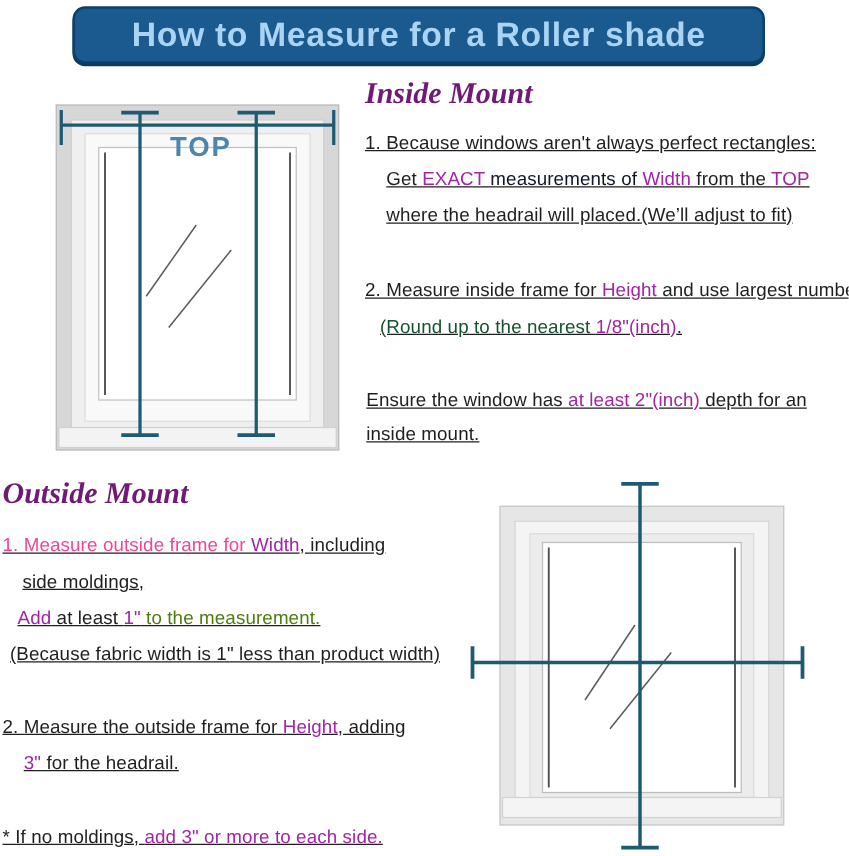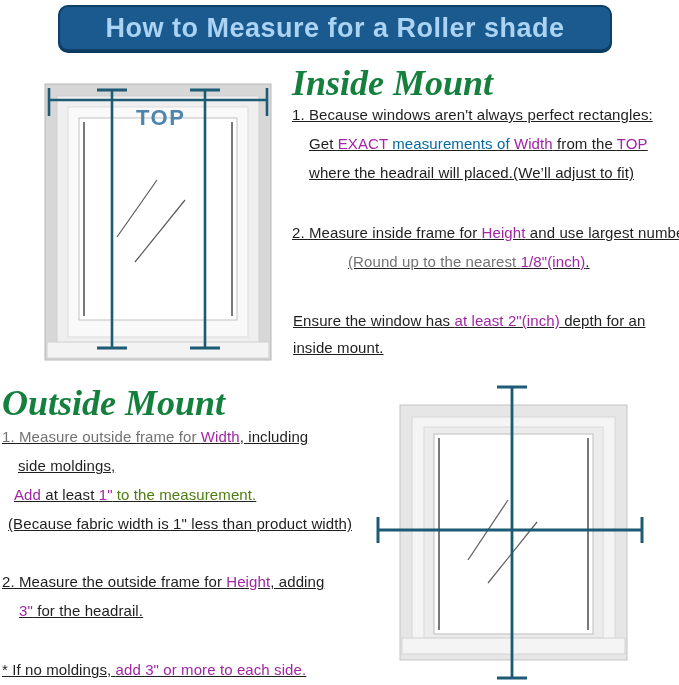--- a/index.html
+++ b/index.html
@@ -31,22 +31,22 @@
     letter-spacing: 0.5px;
     white-space: nowrap;
   }
 
   
   .mount-heading {
     position: absolute;
     font-family: "Liberation Serif", serif;
     font-style: italic;
     font-weight: bold;
-    font-size: 36px;
-    color: #15803d;
+    font-size: 24px;
+    color: #701a75;
     white-space: nowrap;
   }
   #inside-heading  { left: 292px; top: 62px; }
   #outside-heading { left: 2px;  top: 382px; }
 
   
   .tl {
     position: absolute;
     font-size: 15px;
     line-height: 18px;
@@ -103,31 +103,31 @@
       <line x1="170" y1="18" x2="170" y2="276" stroke="#1d5a74" stroke-width="2.6"></line>
       <line x1="155" y1="18" x2="185" y2="18" stroke="#1d5a74" stroke-width="3"></line>
       <line x1="155" y1="276" x2="185" y2="276" stroke="#1d5a74" stroke-width="3"></line>
     </svg>
     <div class="top-label">TOP</div>
   </figure>
 
   <section>
     <h2 class="mount-heading" id="inside-heading">Inside Mount</h2>
     <p class="tl" style="left:292px; top:106px;"><span style="color: rgb(31, 31, 31);">1. Because windows aren't always perfect rectangles:</span></p>
-    <p class="tl" style="left:309px; top:135px;"><span style="color: rgb(31, 31, 31);">Get </span><span style="color: rgb(161, 37, 165);">EXACT</span><span style="color: #0369a1; text-align: center;"> measurements of </span><span style="color: rgb(161, 37, 165);">Width</span><span style="color: rgb(31, 31, 31);"> from the </span><span style="color: rgb(161, 37, 165);">TOP</span></p>
+    <p class="tl" style="left:309px; top:135px;"><span style="color: rgb(31, 31, 31);">Get </span><span style="color: rgb(161, 37, 165);">EXACT</span><span style="color: #0f172a; text-align: center;"> measurements of </span><span style="color: rgb(161, 37, 165);">Width</span><span style="color: rgb(31, 31, 31);"> from the </span><span style="color: rgb(161, 37, 165);">TOP</span></p>
     <p class="tl" style="left:309px; top:164px;"><span style="color: rgb(31, 31, 31);">where the headrail will placed.(We’ll adjust to fit)</span></p>
     <p class="tl" style="left:292px; top:224px;"><span style="color: rgb(31, 31, 31);">2. Measure inside frame for </span><span style="color: rgb(161, 37, 165);">Height</span><span style="color: rgb(31, 31, 31);"> and use largest number</span></p>
-    <p class="tl" style="left:304px; top:253px;"><span style="color: #737373; margin-left: 44px;">(Round up to the nearest </span><span style="color: rgb(161, 37, 165);">1/8"(inch)</span><span style="color: rgb(31, 31, 31);">.</span></p>
+    <p class="tl" style="left:304px; top:253px;"><span style="color: #14532d;">(Round up to the nearest </span><span style="color: rgb(161, 37, 165);">1/8"(inch)</span><span style="color: rgb(31, 31, 31);">.</span></p>
     <p class="tl" style="left:293px; top:312px;"><span style="color: rgb(31, 31, 31);">Ensure the window has </span><span style="color: rgb(161, 37, 165);">at least 2"(inch)</span><span style="color: rgb(31, 31, 31);"> depth for an</span></p>
     <p class="tl" style="left:293px; top:339px;"><span style="color: rgb(31, 31, 31);">inside mount.</span></p>
   </section>
 
   <section>
     <h2 class="mount-heading" id="outside-heading">Outside Mount</h2>
-    <p class="tl" style="left:2px;  top:428px;"><span style="color: #737373;">1. Measure outside frame for </span><span style="color: rgb(161, 37, 165);">Width</span><span style="color: rgb(31, 31, 31);">, including</span></p>
+    <p class="tl" style="left:2px;  top:428px;"><span style="color: #ec4899;">1. Measure outside frame for </span><span style="color: rgb(161, 37, 165);">Width</span><span style="color: rgb(31, 31, 31);">, including</span></p>
     <p class="tl" style="left:18px; top:457px;"><span style="color: rgb(31, 31, 31);">side moldings,</span></p>
     <p class="tl" style="left:14px; top:486px;"><span style="color: rgb(161, 37, 165);">Add</span><span style="color: rgb(31, 31, 31);"> at least </span><span style="color: rgb(161, 37, 165);">1"</span><span style="color: #4d7c0f;"> to the measurement.</span></p>
     <p class="tl" style="left:8px;  top:515px;"><span style="color: rgb(31, 31, 31);">(Because fabric width is 1" less than product width)</span></p>
     <p class="tl" style="left:2px;  top:573px;"><span style="color: rgb(31, 31, 31);">2. Measure the outside frame for </span><span style="color: rgb(161, 37, 165);">Height</span><span style="color: rgb(31, 31, 31);">, adding</span></p>
     <p class="tl" style="left:19px; top:602px;"><span style="color: rgb(161, 37, 165);">3"</span><span style="color: rgb(31, 31, 31);">  for the headrail.</span></p>
     <p class="tl" style="left:2px;  top:661px;"><span style="color: rgb(31, 31, 31);">* If no moldings, </span><span style="color: rgb(161, 37, 165);">add 3" or more to each side.</span></p>
   </section>
 
   <figure class="win-fig" id="win2">
     <svg width="300" height="313" viewBox="0 0 300 313">

